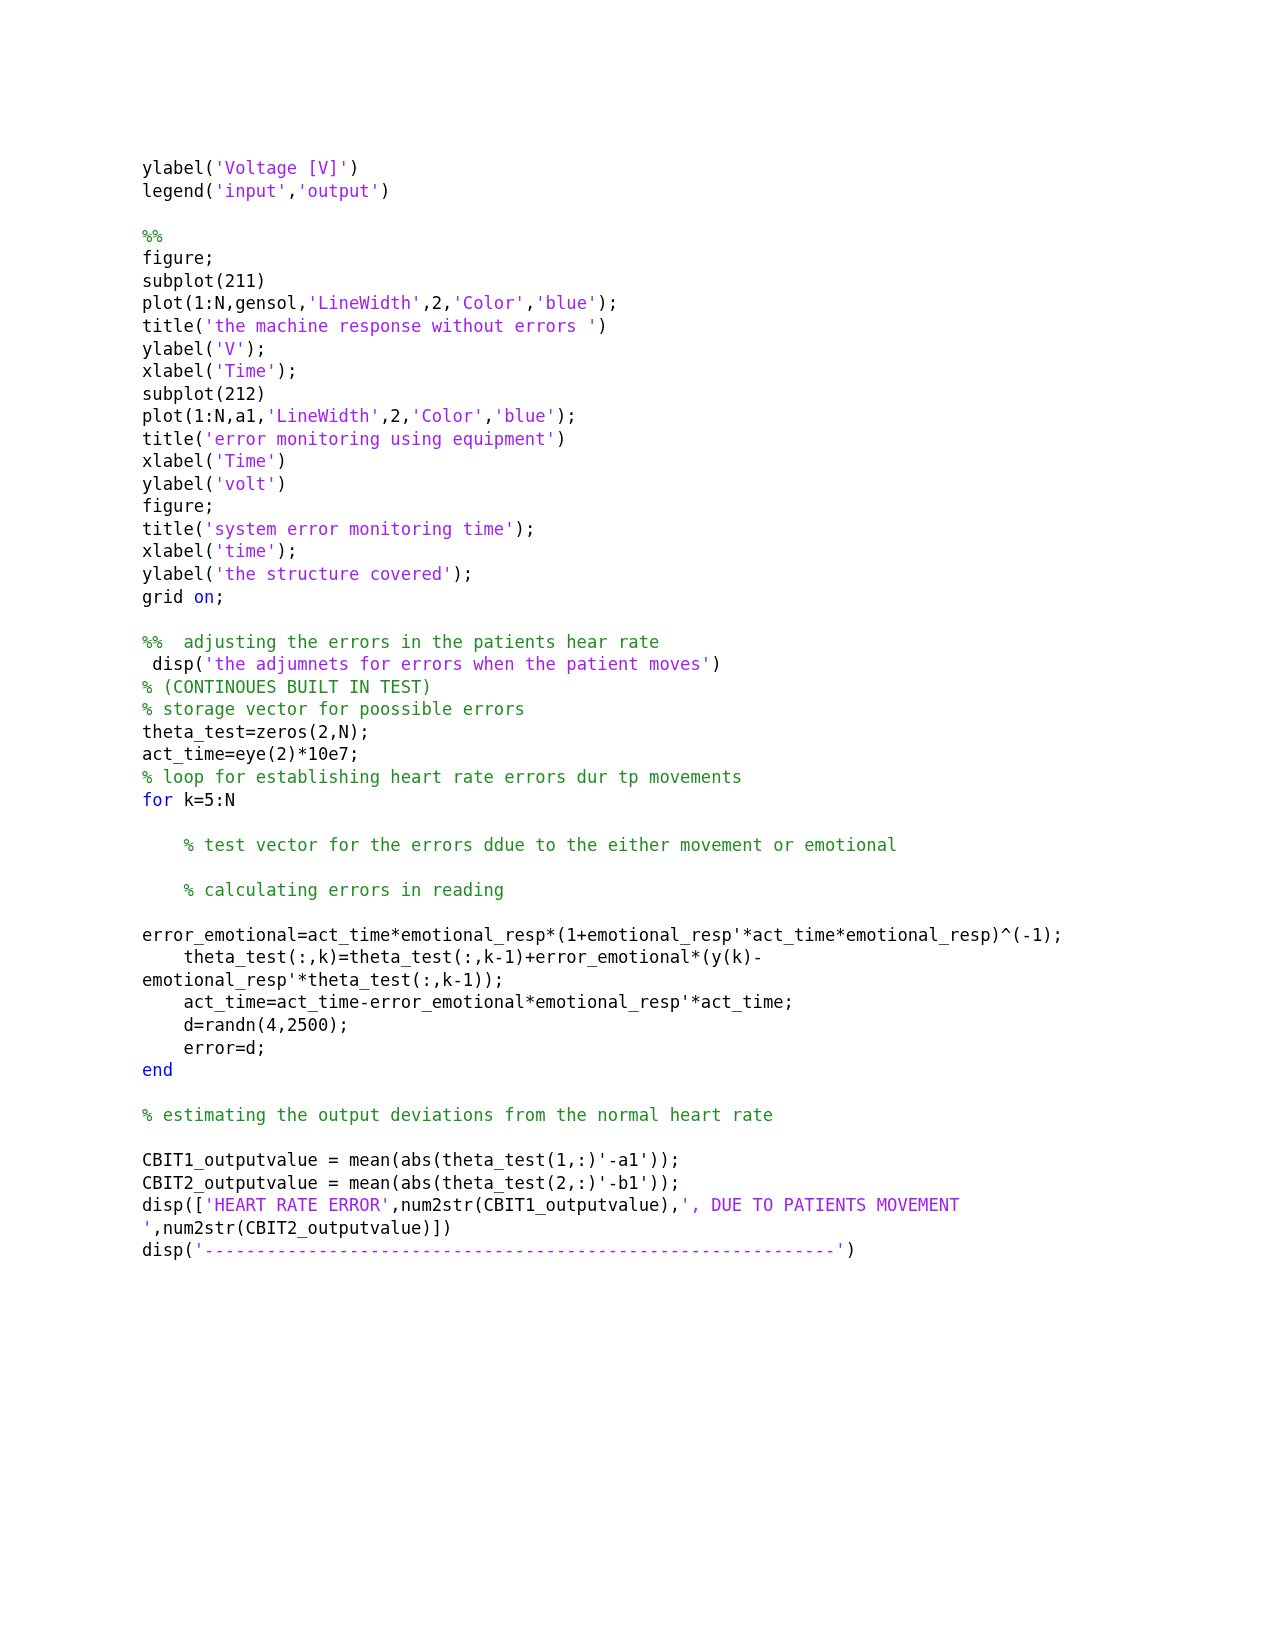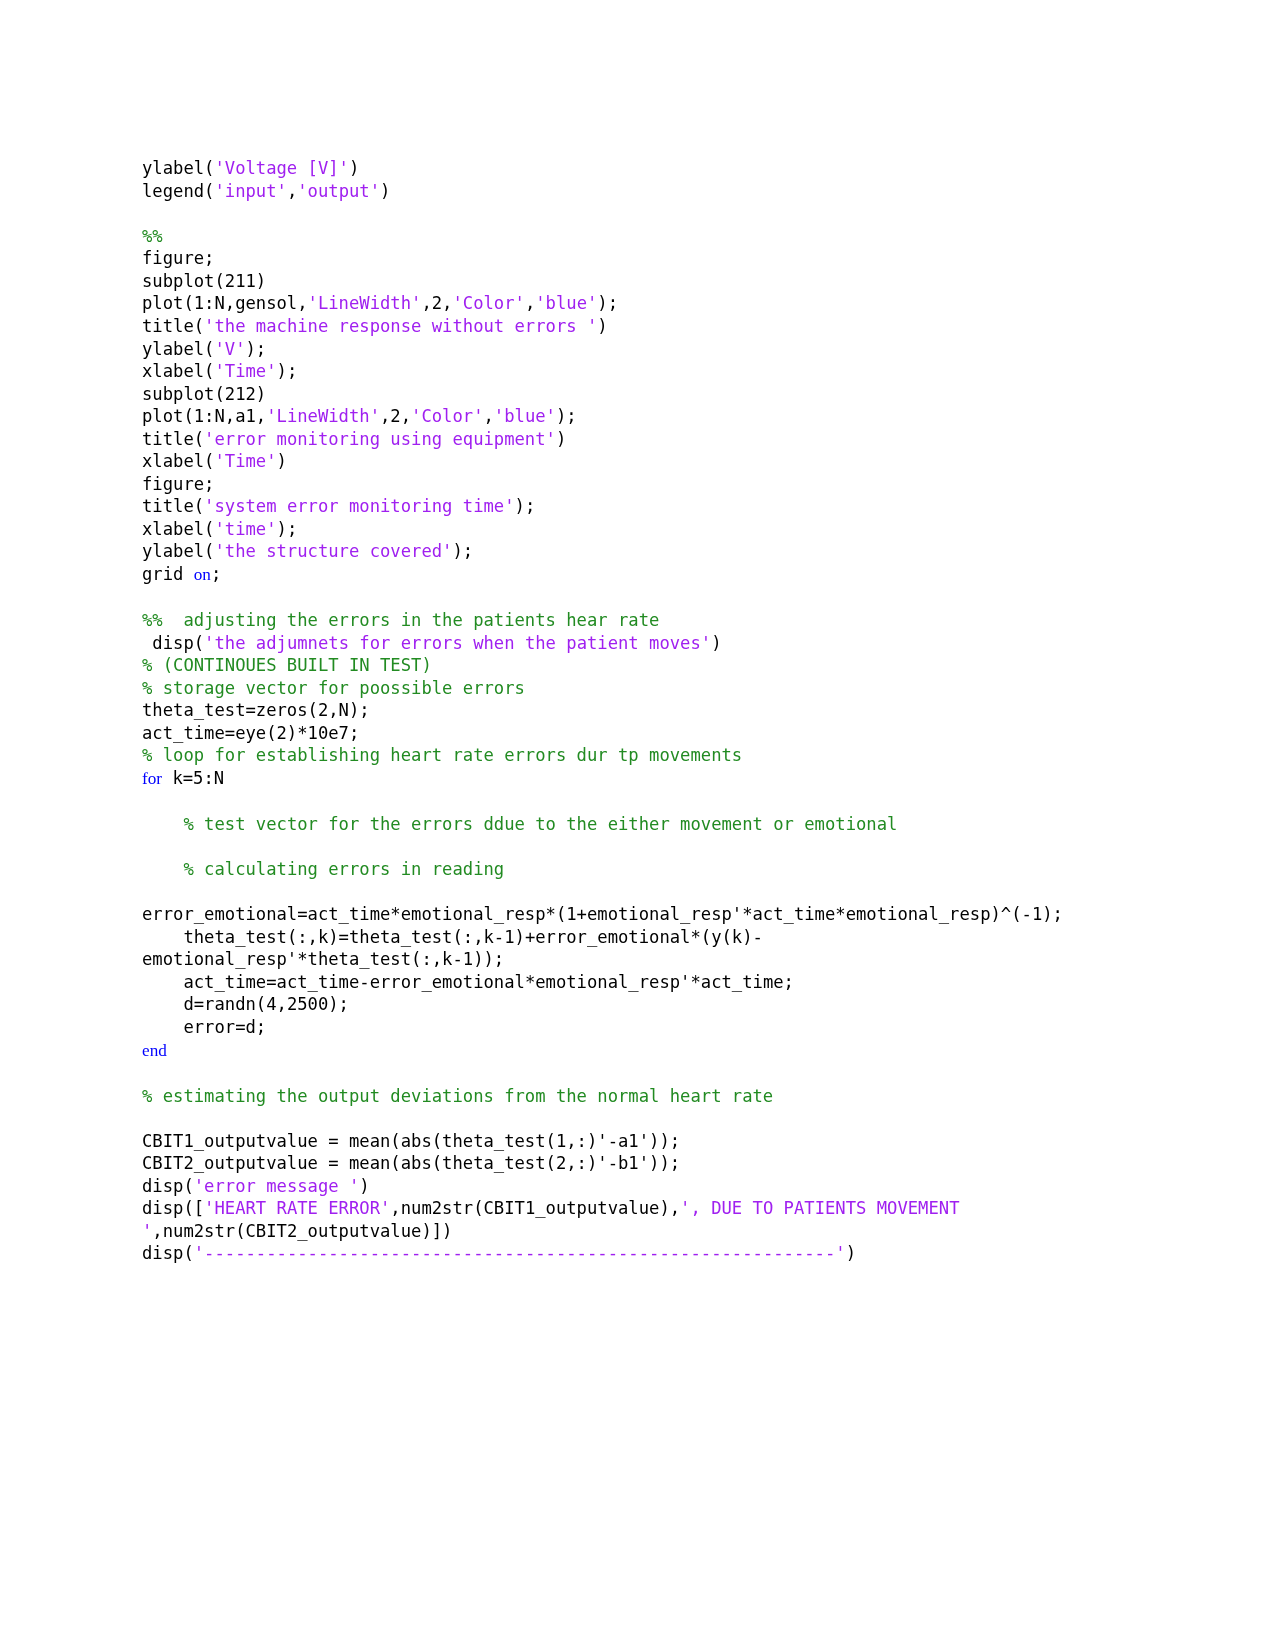--- a/index.html
+++ b/index.html
@@ -37,40 +37,41 @@
     min-height: 22.55px;
     white-space: pre-wrap;
   }
   .ln.blank {
     height: 22.55px;
   }
   
   .tok-code    { color: #000000; }
   .tok-string  { color: #a020f0; }
   .tok-comment { color: #228b22; }
-  .tok-keyword { color: #0000ff; font-family: Liberation Serif, serif; }
+  .tok-keyword { color: #0000ff; }
 </style>
 </head>
 <body>
 
 <div class="page">
   <pre class="code-listing" id="code-listing"><span class="ln"><span class="tok-code">ylabel(</span><span class="tok-string">'Voltage [V]'</span><span class="tok-code">)</span>
 </span><span class="ln"><span class="tok-code">legend(</span><span class="tok-string">'input'</span><span class="tok-code">,</span><span class="tok-string">'output'</span><span class="tok-code">)</span>
 </span><span class="ln blank">
 </span><span class="ln"><span class="tok-comment">%%</span>
 </span><span class="ln"><span class="tok-code">figure;</span>
 </span><span class="ln"><span class="tok-code">subplot(211)</span>
 </span><span class="ln"><span class="tok-code">plot(1:N,gensol,</span><span class="tok-string">'LineWidth'</span><span class="tok-code">,2,</span><span class="tok-string">'Color'</span><span class="tok-code">,</span><span class="tok-string">'blue'</span><span class="tok-code">);</span>
 </span><span class="ln"><span class="tok-code">title(</span><span class="tok-string">'the machine response without errors '</span><span class="tok-code">)</span>
 </span><span class="ln"><span class="tok-code">ylabel(</span><span class="tok-string">'V'</span><span class="tok-code">);</span>
 </span><span class="ln"><span class="tok-code">xlabel(</span><span class="tok-string">'Time'</span><span class="tok-code">);</span>
 </span><span class="ln"><span class="tok-code">subplot(212)</span>
 </span><span class="ln"><span class="tok-code">plot(1:N,a1,</span><span class="tok-string">'LineWidth'</span><span class="tok-code">,2,</span><span class="tok-string">'Color'</span><span class="tok-code">,</span><span class="tok-string">'blue'</span><span class="tok-code">);</span>
 </span><span class="ln"><span class="tok-code">title(</span><span class="tok-string">'error monitoring using equipment'</span><span class="tok-code">)</span>
 </span><span class="ln"><span class="tok-code">xlabel(</span><span class="tok-string">'Time'</span><span class="tok-code">)</span>
+</span><span class="ln"><span class="tok-code">ylabel(</span><span class="tok-string">'volt'</span><span class="tok-code">)</span>
 </span><span class="ln"><span class="tok-code">figure;</span>
 </span><span class="ln"><span class="tok-code">title(</span><span class="tok-string">'system error monitoring time'</span><span class="tok-code">);</span>
 </span><span class="ln"><span class="tok-code">xlabel(</span><span class="tok-string">'time'</span><span class="tok-code">);</span>
 </span><span class="ln"><span class="tok-code">ylabel(</span><span class="tok-string">'the structure covered'</span><span class="tok-code">);</span>
 </span><span class="ln"><span class="tok-code">grid </span><span class="tok-keyword">on</span><span class="tok-code">;</span>
 </span><span class="ln blank">
 </span><span class="ln"><span class="tok-comment">%%  adjusting the errors in the patients hear rate</span>
 </span><span class="ln"><span class="tok-code"> disp(</span><span class="tok-string">'the adjumnets for errors when the patient moves'</span><span class="tok-code">)</span>
 </span><span class="ln"><span class="tok-comment">% (CONTINOUES BUILT IN TEST)</span>
 </span><span class="ln"><span class="tok-comment">% storage vector for poossible errors</span>
@@ -87,17 +88,16 @@
 </span><span class="ln"><span class="tok-code">    theta_test(:,k)=theta_test(:,k-1)+error_emotional*(y(k)-emotional_resp'*theta_test(:,k-1));</span>
 </span><span class="ln"><span class="tok-code">    act_time=act_time-error_emotional*emotional_resp'*act_time;</span>
 </span><span class="ln"><span class="tok-code">    d=randn(4,2500);</span>
 </span><span class="ln"><span class="tok-code">    error=d;</span>
 </span><span class="ln"><span class="tok-keyword">end</span>
 </span><span class="ln blank">
 </span><span class="ln"><span class="tok-comment">% estimating the output deviations from the normal heart rate</span>
 </span><span class="ln blank">
 </span><span class="ln"><span class="tok-code">CBIT1_outputvalue = mean(abs(theta_test(1,:)'-a1'));</span>
 </span><span class="ln"><span class="tok-code">CBIT2_outputvalue = mean(abs(theta_test(2,:)'-b1'));</span>
-</span><span class="ln"><span class="tok-code">disp(</span><span class="tok-string">'error message '</span><span class="tok-code">)</span>
 </span><span class="ln"><span class="tok-code">disp([</span><span class="tok-string">'HEART RATE ERROR'</span><span class="tok-code">,num2str(CBIT1_outputvalue),</span><span class="tok-string">', DUE TO PATIENTS MOVEMENT '</span><span class="tok-code">,num2str(CBIT2_outputvalue)])</span>
 </span><span class="ln"><span class="tok-code">disp(</span><span class="tok-string">'-------------------------------------------------------------'</span><span class="tok-code">)</span>
 </span></pre>
 </div>
 
 </body></html>

